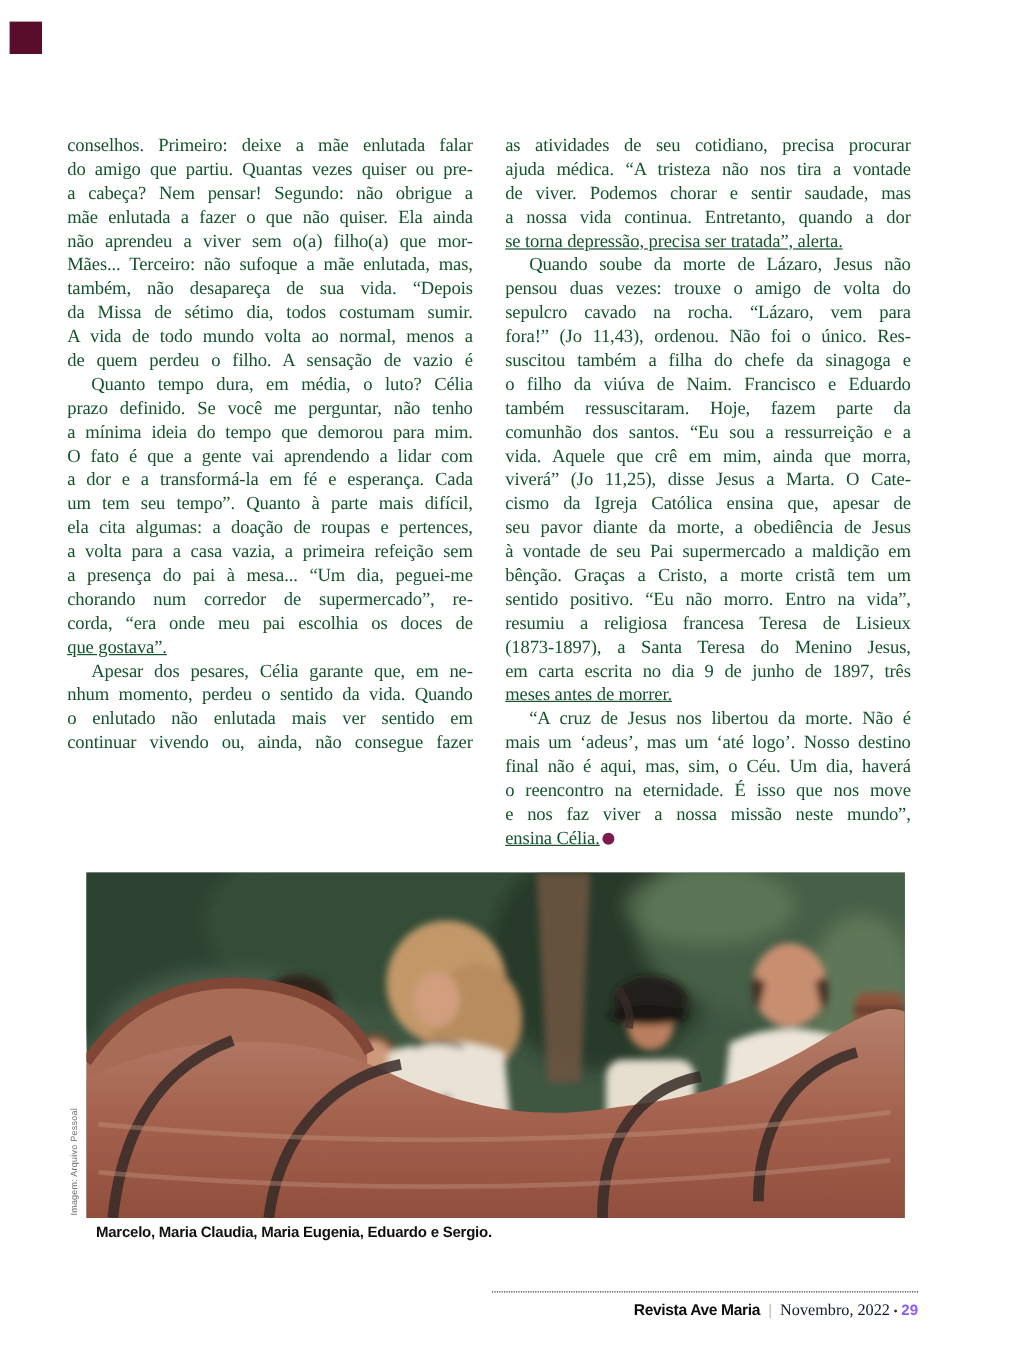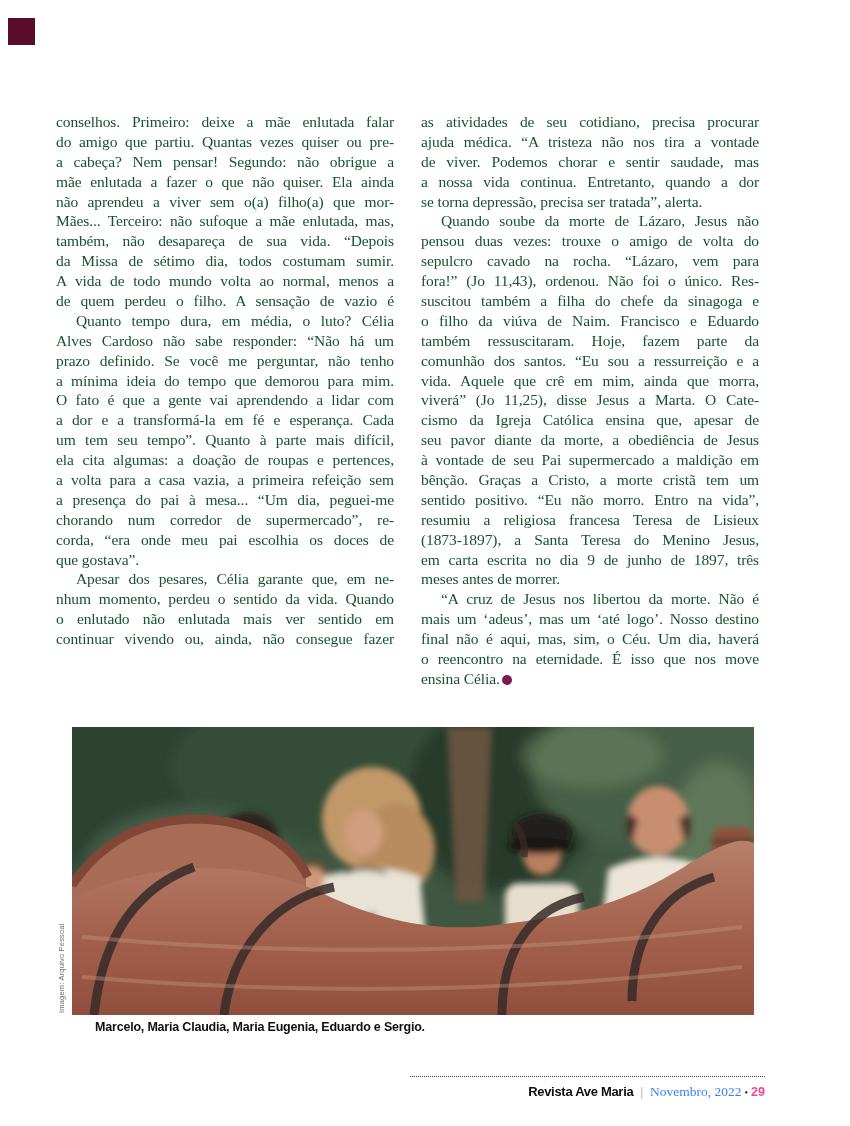--- a/index.html
+++ b/index.html
@@ -19,59 +19,59 @@
     color:#14532d;
   }
   .col{width:338px;font-size:15.5px;line-height:19.9px;letter-spacing:-0.1px;}
   .line{
     height:19.9px;
     text-align:justify;
     text-align-last:justify;
     white-space:nowrap;
     overflow:visible;
   }
-  .line.para-end{text-align-last:left;}
+  .line.para-end{text-align-last:left;text-decoration:underline;}
   .line.indent{text-indent:20px;}
   .end-dot{
     display:inline-block;width:10px;height:10px;border-radius:50%;
     background:#7d1a4e;margin-left:2px;vertical-align:-1px;
   }
   .photo-wrap{
     position:absolute;left:72px;top:727px;width:682px;height:288px;
   }
   .photo-wrap svg{display:block;width:682px;height:288px;}
   .photo-credit{
     position:absolute;left:57px;top:1013px;
     transform:rotate(-90deg);transform-origin:0 0;
     font-family:"Liberation Sans", sans-serif;
     font-size:7.5px;color:#6e6e6e;letter-spacing:0.2px;white-space:nowrap;
   }
   .photo-caption{
-    position:absolute;left:79px;top:1020px;width:682px;
+    position:absolute;left:64px;top:1020px;width:682px;
     font-family:"Liberation Sans", sans-serif;
     font-weight:bold;font-size:12.5px;letter-spacing:-0.2px;color:#101010;padding-left:16px;
   }
   .footer-rule{
     position:absolute;left:410px;top:1076px;width:355px;height:0;
     border-top:1.5px dotted #3a3a3a;
   }
   .footer-text{
     position:absolute;right:85px;top:1084px;
     font-size:13.5px;color:#222;white-space:nowrap;
   }
   .footer-text .mag{
     font-family:"Liberation Sans", sans-serif;
     font-weight:bold;font-size:13px;letter-spacing:-0.3px;color:#0e0e0e;
   }
   .footer-text .sep{color:#9a9a9a;padding:0 7px;font-weight:normal;}
-  .footer-text .issue{font-family:"Liberation Serif", serif;color:#3b82f6;}
+  .footer-text .issue{font-family:"Liberation Serif", serif;color:#0f172a;}
   .footer-text .dot{font-size:10px;color:#2b2b2b;padding:0 3px;}
   .footer-text .pagenum{
     font-family:"Liberation Sans", sans-serif;font-weight:bold;
-    font-size:12.5px;color:#ec4899;
+    font-size:12.5px;color:#8b5cf6;
   }
 </style>
 </head>
 <body>
 
 <div class="page">
 
   <div class="corner-square" style="background: rgb(90, 13, 42);"></div>
 
   <div class="columns">
@@ -80,21 +80,20 @@
         <div class="line">do amigo que partiu. Quantas vezes quiser ou pre-</div>
         <div class="line">a cabeça? Nem pensar! Segundo: não obrigue a</div>
         <div class="line">mãe enlutada a fazer o que não quiser. Ela ainda</div>
         <div class="line">não aprendeu a viver sem o(a) filho(a) que mor-</div>
         <div class="line">Mães... Terceiro: não sufoque a mãe enlutada, mas,</div>
         <div class="line">também, não desapareça de sua vida. “Depois</div>
         <div class="line">da Missa de sétimo dia, todos costumam sumir.</div>
         <div class="line">A vida de todo mundo volta ao normal, menos a</div>
         <div class="line">de quem perdeu o filho. A sensação de vazio é</div>
         <div class="line indent">Quanto tempo dura, em média, o luto? Célia</div>
-        <div class="line">Alves Cardoso não sabe responder: “Não há um</div>
         <div class="line">prazo definido. Se você me perguntar, não tenho</div>
         <div class="line">a mínima ideia do tempo que demorou para mim.</div>
         <div class="line">O fato é que a gente vai aprendendo a lidar com</div>
         <div class="line">a dor e a transformá-la em fé e esperança. Cada</div>
         <div class="line">um tem seu tempo”. Quanto à parte mais difícil,</div>
         <div class="line">ela cita algumas: a doação de roupas e pertences,</div>
         <div class="line">a volta para a casa vazia, a primeira refeição sem</div>
         <div class="line">a presença do pai à mesa... “Um dia, peguei-me</div>
         <div class="line">chorando num corredor de supermercado”, re-</div>
         <div class="line">corda, “era onde meu pai escolhia os doces de</div>
@@ -126,20 +125,21 @@
         <div class="line">bênção. Graças a Cristo, a morte cristã tem um</div>
         <div class="line">sentido positivo. “Eu não morro. Entro na vida”,</div>
         <div class="line">resumiu a religiosa francesa Teresa de Lisieux</div>
         <div class="line">(1873-1897), a Santa Teresa do Menino Jesus,</div>
         <div class="line">em carta escrita no dia 9 de junho de 1897, três</div>
         <div class="line para-end">meses antes de morrer.</div>
         <div class="line indent">“A cruz de Jesus nos libertou da morte. Não é</div>
         <div class="line">mais um ‘adeus’, mas um ‘até logo’. Nosso destino</div>
         <div class="line">final não é aqui, mas, sim, o Céu. Um dia, haverá</div>
         <div class="line">o reencontro na eternidade. É isso que nos move</div>
+        <div class="line">e nos faz viver a nossa missão neste mundo”,</div>
         <div class="line para-end">ensina Célia.<span class="end-dot" style="background: rgb(125, 26, 78);"></span></div>
       </div>
   </div>
 
   <div class="photo-wrap">
     <svg viewBox="0 0 682 288" preserveAspectRatio="none">
       <defs>
         <linearGradient id="logGrad" x1="0" y1="0" x2="0" y2="1">
           <stop offset="0" stop-color="#b5806c"></stop>
           <stop offset="0.5" stop-color="#a2604e"></stop>

